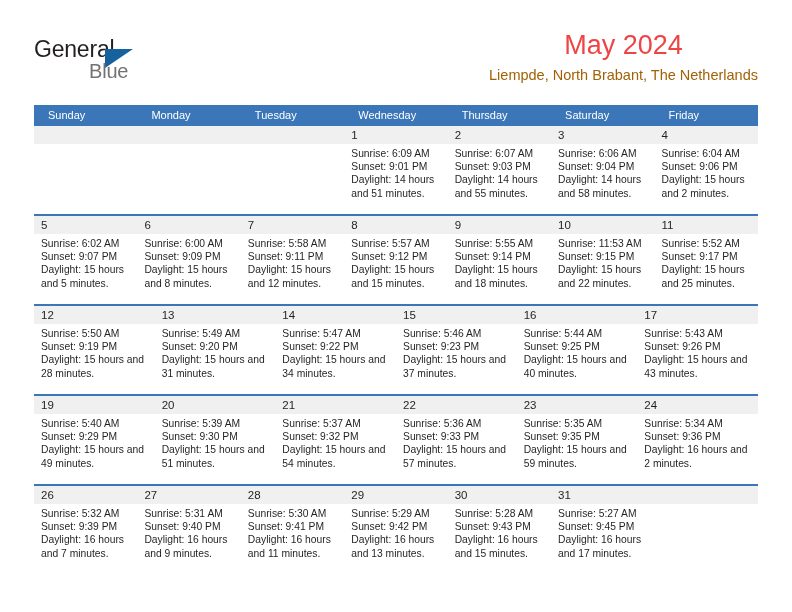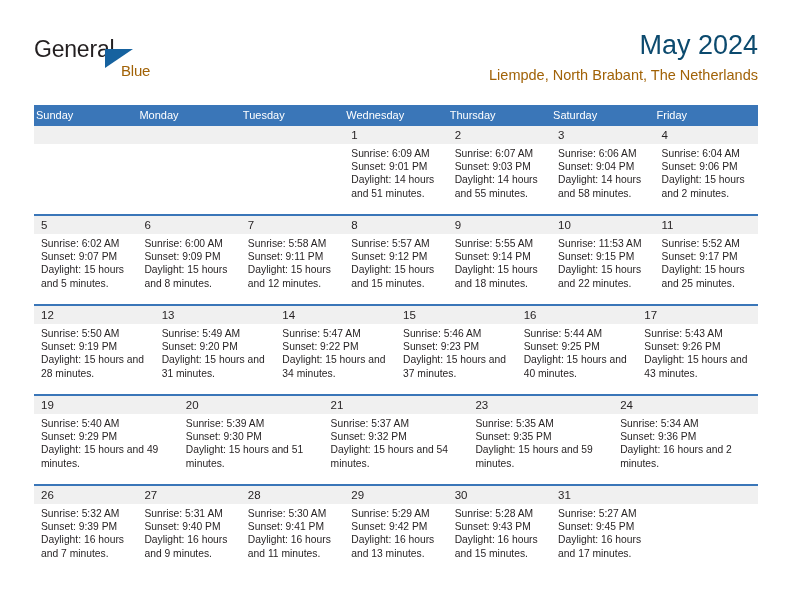--- a/index.html
+++ b/index.html
@@ -44,47 +44,47 @@
     top: 0;
     font-size: 23px;
     letter-spacing: -0.2px;
     color: #231f20;
     line-height: 26px;
   }
   .brand-blue {
     position: absolute;
     left: 55px;
     top: 22px;
-    font-size: 15px;
+    font-size: 20px;
     letter-spacing: -0.2px;
-    color: #a16207;
+    color: #737373;
     line-height: 26px;
-    margin-left: 32px;
   }
   .brand-tri {
     position: absolute;
     left: 71px;
     top: 13px;
     width: 0;
     height: 0;
     border-left: 28px solid #16629f;
     border-bottom: 19px solid transparent;
   }
 
   .title-block {
     position: absolute;
     right: 0;
     top: 0;
     text-align: right;
   }
   .cal-title {
     font-size: 27px;
-    color: #0c4a6e;
+    color: #ef4444;
     line-height: 34px;
     white-space: nowrap;
+    text-align: center;
   }
   .cal-subtitle {
     font-size: 14.5px;
     color: #a16207;
     line-height: 22px;
     margin-top: 2px;
     white-space: nowrap;
   }
 
   
@@ -103,20 +103,21 @@
   }
   .dow {
     flex: 1 1 0;
     box-sizing: border-box;
     padding-left: 2px;
     color: #ffffff;
     font-size: 11px;
     line-height: 21px;
     white-space: nowrap;
     overflow: hidden;
+    margin-left: 12px;
   }
 
   .week {
     display: flex;
     width: 100%;
     border-top: 2px solid #3a76b8;
   }
   .week.first {
     border-top: none;
   }
@@ -357,20 +358,28 @@
           </div>
           <div class="cell">
             <div class="daynum">21</div>
             <div class="info">
               <div>Sunrise: 5:37 AM</div>
               <div>Sunset: 9:32 PM</div>
               <div class="dl">Daylight: 15 hours and 54 minutes.</div>
             </div>
           </div>
           <div class="cell">
+            <div class="daynum">22</div>
+            <div class="info">
+              <div>Sunrise: 5:36 AM</div>
+              <div>Sunset: 9:33 PM</div>
+              <div class="dl">Daylight: 15 hours and 57 minutes.</div>
+            </div>
+          </div>
+          <div class="cell">
             <div class="daynum">23</div>
             <div class="info">
               <div>Sunrise: 5:35 AM</div>
               <div>Sunset: 9:35 PM</div>
               <div class="dl">Daylight: 15 hours and 59 minutes.</div>
             </div>
           </div>
           <div class="cell">
             <div class="daynum">24</div>
             <div class="info">

